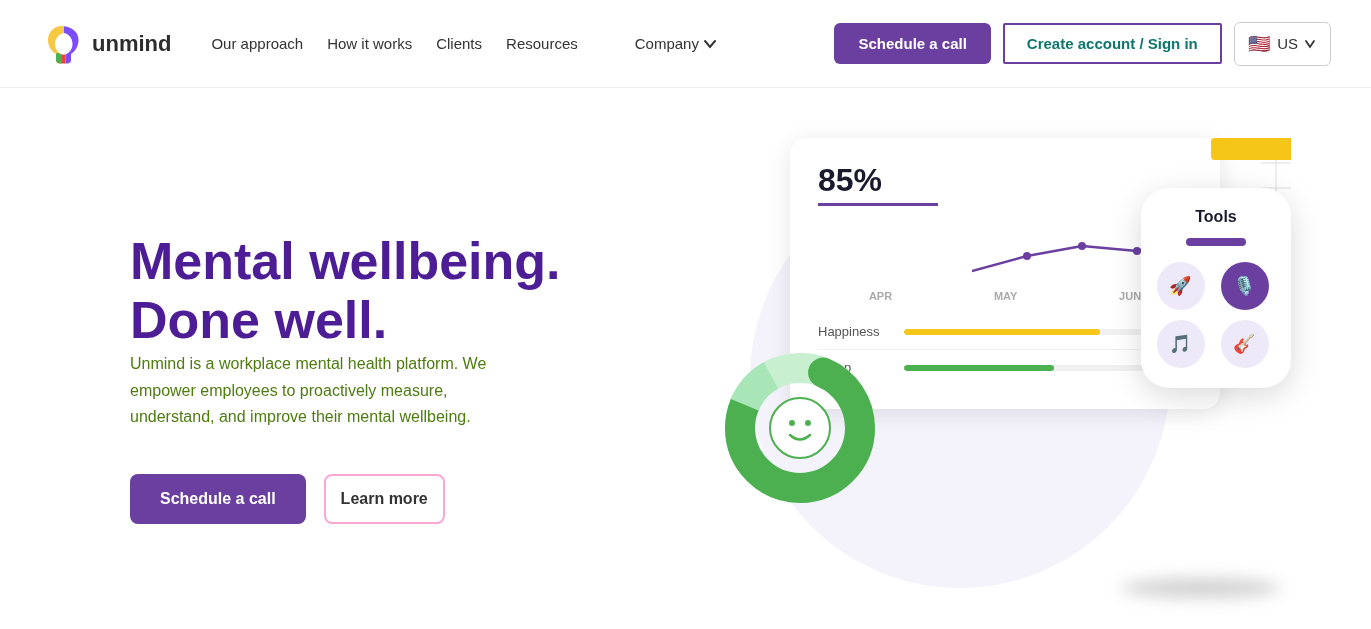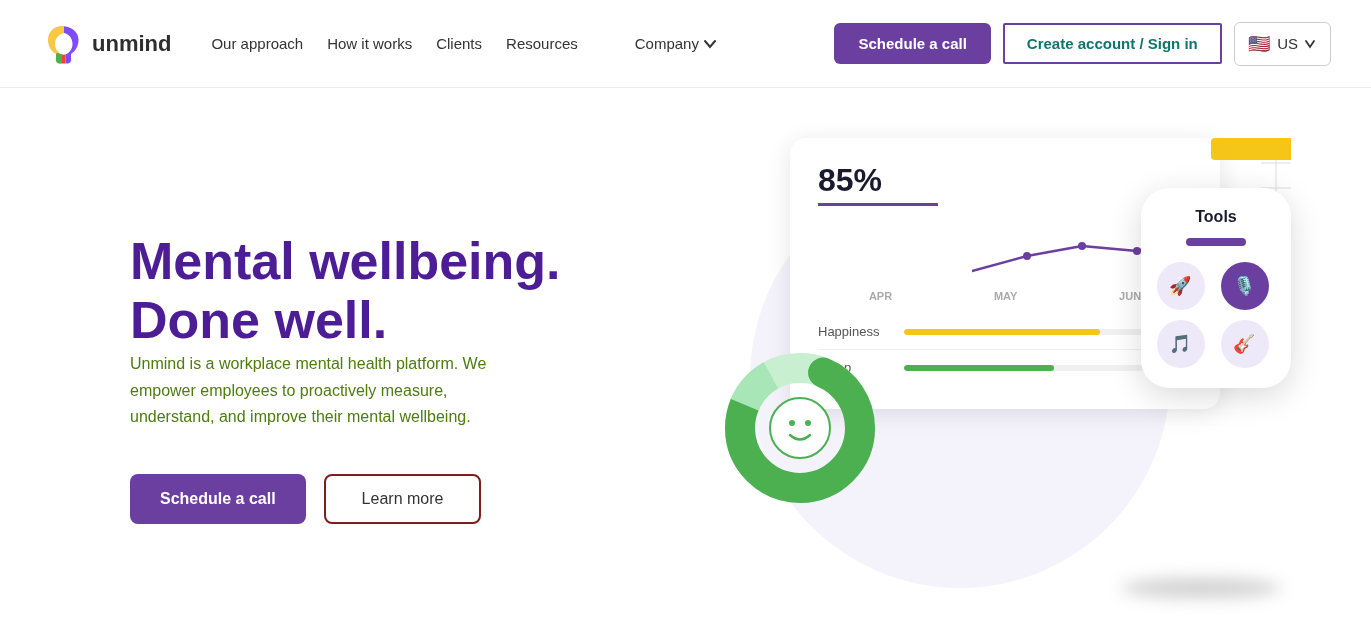--- a/index.html
+++ b/index.html
@@ -47,22 +47,22 @@
     }
     .hero-left { flex: 0 0 520px; z-index: 2; }
     .hero-title { font-size: 52px; font-weight: 800; color: #4c1d95; line-height: 1.15; }
     .hero-desc { font-size: 16px; color: #4d7c0f; line-height: 1.65; margin-bottom: 44px; max-width: 400px; }
     .hero-buttons { display: flex; gap: 18px; align-items: center; }
     .btn-hero-primary {
       background: #6b3fa0; color: #fff; border: none; border-radius: 8px;
       padding: 16px 30px; font-size: 16px; font-weight: 600; cursor: pointer;
     }
     .btn-hero-outline {
-      background: #fff; color: #333; border: 2px solid #7f1d1d; border-radius: 8px;
-      padding: 14px 36px; font-size: 16px; font-weight: 400; cursor: pointer;
+      background: #fff; color: #333; border: 2px solid #f9a8d4; border-radius: 8px;
+      padding: 14px 15px; font-size: 16px; font-weight: 700; cursor: pointer;
     }
 
     
     .hero-right {
       flex: 1; position: relative; height: 500px; margin-left: 20px;
     }
 
     
     .bg-circle {
       position: absolute; border-radius: 50%;

